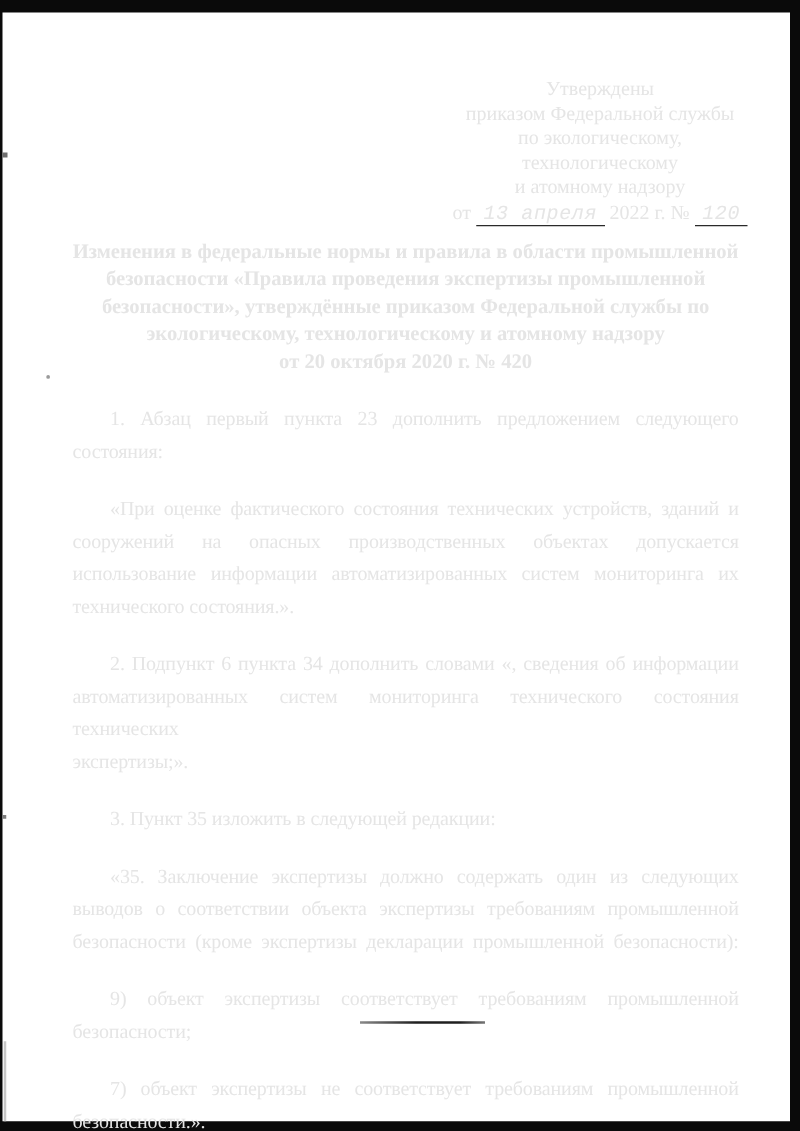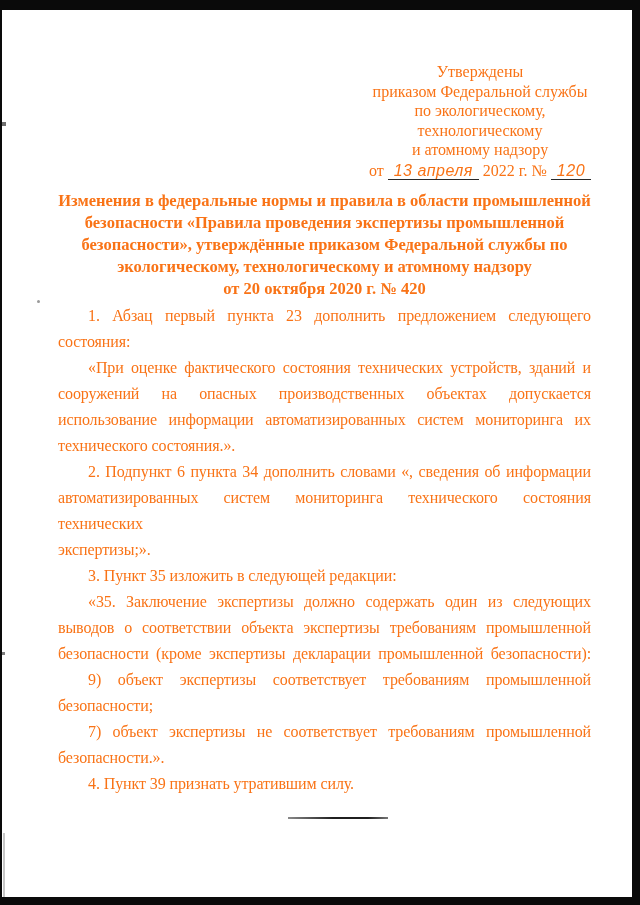--- a/index.html
+++ b/index.html
@@ -1,45 +1,45 @@
 <!DOCTYPE html>
 <html><head>
 <meta charset="utf-8">
 <style>
   html,body { margin:0; padding:0; background:#fff; }
   .page {
     position:relative; width:640px; height:905px;
     background:#0a0a0a; overflow:hidden;
-    font-family:"Liberation Serif", serif; color:#f97316;
+    font-family:"Liberation Serif", serif; color:#e5e5e5;
   }
   .paper {
     position:absolute; left:2px; top:10px; right:8px; bottom:8px;
     background:#ffffff;
   }
   
   .approval {
     position:absolute; left:340px; top:62px; width:280px;
     text-align:center; font-size:16px; line-height:19.5px;
   }
   .dateline { white-space:nowrap; margin-top:1px; }
   .uline { display:inline-block; border-bottom:1.5px solid #2a2a2a; padding:0 6px; line-height:17px; }
-  .hw { font-style:italic; font-family:Liberation Sans, sans-serif; letter-spacing:0.5px; }
+  .hw { font-style:italic; font-family:Liberation Mono, monospace; letter-spacing:0.5px; }
   
   .title {
     position:absolute; left:58px; top:190px; width:533px;
     text-align:center; font-weight:bold; font-size:16.5px; line-height:22px;
   }
   
   .body {
     position:absolute; left:58px; top:303px; width:533px;
     font-size:16px; line-height:26px; letter-spacing:-0.1px;
   }
   .bline { text-align:left; }
   .j { text-align:justify; text-align-last:justify; }
-  .ind { padding-left:30px; }
+  .ind { padding-left:30px;margin-top:20px; }
   .divider {
     position:absolute; left:288px; top:817px; width:100px; height:2px;
     background:linear-gradient(to right,#8a8a8a,#1f1f1f 45%,#1f1f1f 80%,#777);
   }
   .speck { position:absolute; border-radius:50%; }
   .s1 { left:37px; top:300px; width:3px; height:3px; background:#9a9a9a; }
   .s2 { left:2px; top:122px; width:4px; height:4px; background:#6f6f6f; border-radius:0; }
   .s3 { left:2px; top:652px; width:3px; height:3px; background:#7d7d7d; border-radius:0; }
   .s4 { left:3px; top:833px; width:2px; height:64px; background:#c7c7c7; border-radius:0; }
 </style>

